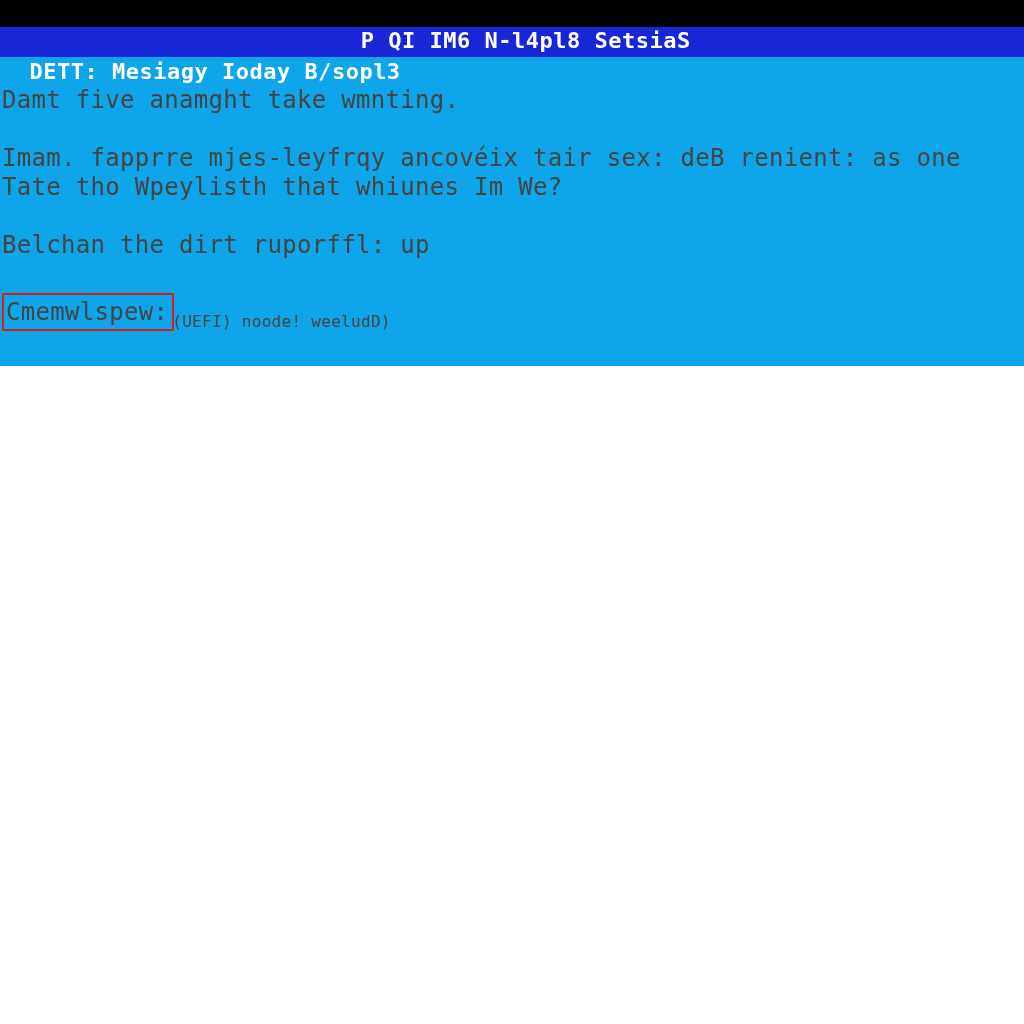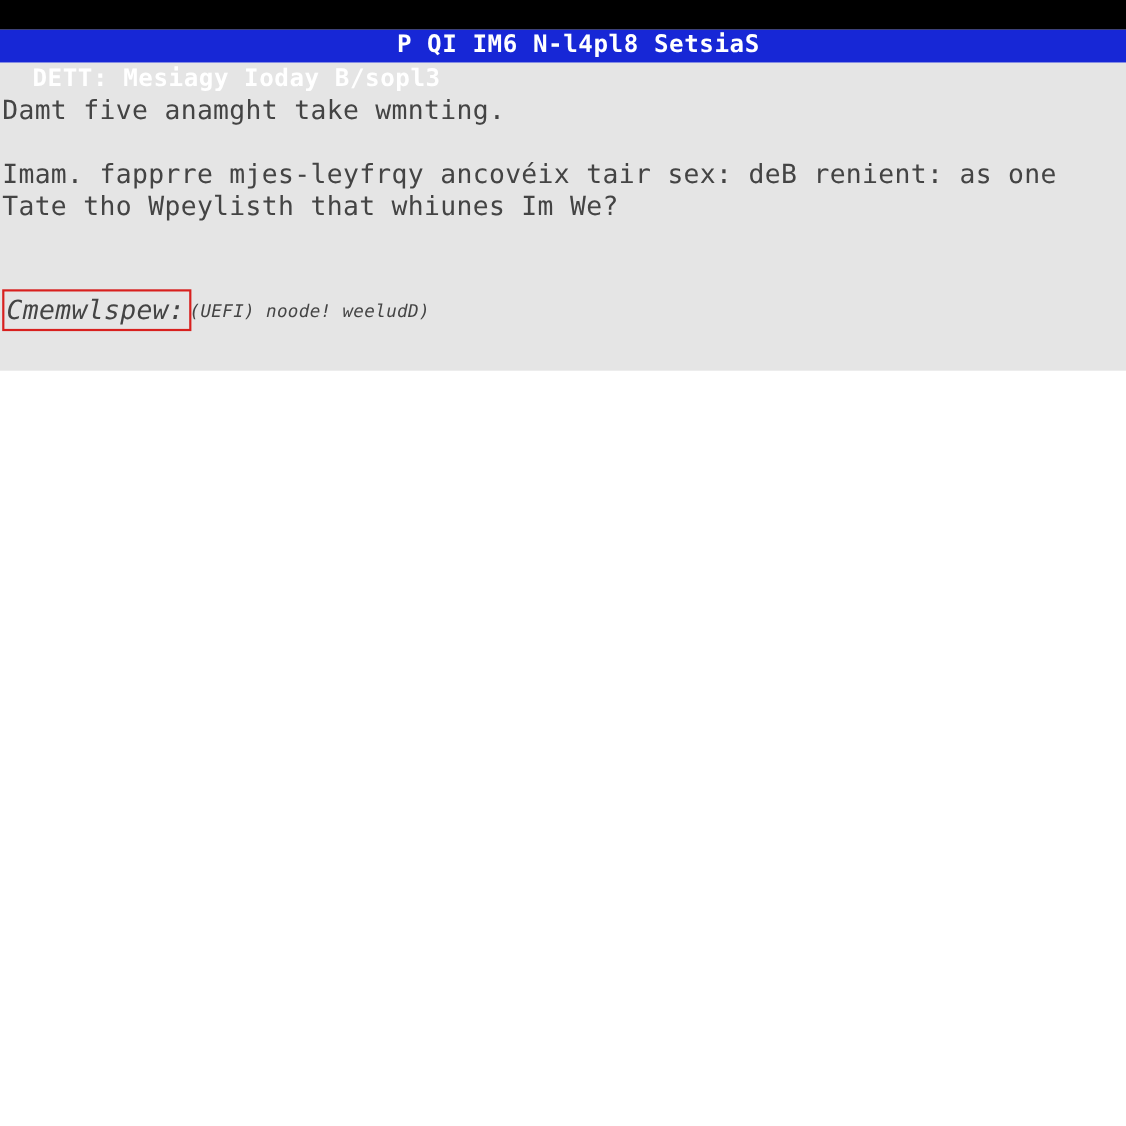--- a/index.html
+++ b/index.html
@@ -34,41 +34,40 @@
     font-size: 22px;
     font-weight: bold;
     line-height: 30px;
     padding-left: 2px;
     letter-spacing: 0.5px;
     white-space: pre;
   }
   .content {
     width: 100%;
     padding: 0 2px;
-    background: #e5e5e5;
+    background: #0ea5e9;
   }
   .line {
     color: #444444;
     font-size: 24px;
     line-height: 29px;
     height: 29px;
     white-space: pre;
     letter-spacing: 0.3px;
   }
   .blank {
     height: 29px;
   }
   .highlight-row {
     position: relative;
     height: 40px;
     display: flex;
-    align-items: center;
+    align-items: flex-end;
     margin-top: 2px;
     margin-bottom: 6px;
-    font-style: italic;
   }
   .highlight-box {
     border: 2px solid #d8201e;
     padding: 3px 4px 3px 2px;
     display: inline-block;
   }
   .highlight-box span {
     color: #444444;
     font-size: 24px;
     letter-spacing: 0.3px;
@@ -100,20 +99,21 @@
   <div class="blank"></div>
 
   <div class="line">Imam. fapprre mjes-leyfrqy ancovéix tair sex: deB renient: as one</div>
 
   <div class="line">Tate tho Wpeylisth that whiunes Im We?</div>
 
   <div class="blank"></div>
 
 
 
+  <div class="line">Belchan the dirt ruporffl: up</div>
 
 
   <div class="blank"></div>
 
   <div class="highlight-row">
     <span class="highlight-box">
       <span>Cmemwlspew:</span>
     </span>
     <span class="after-highlight"> (UEFI) noode! weeludD)</span>
   </div>

